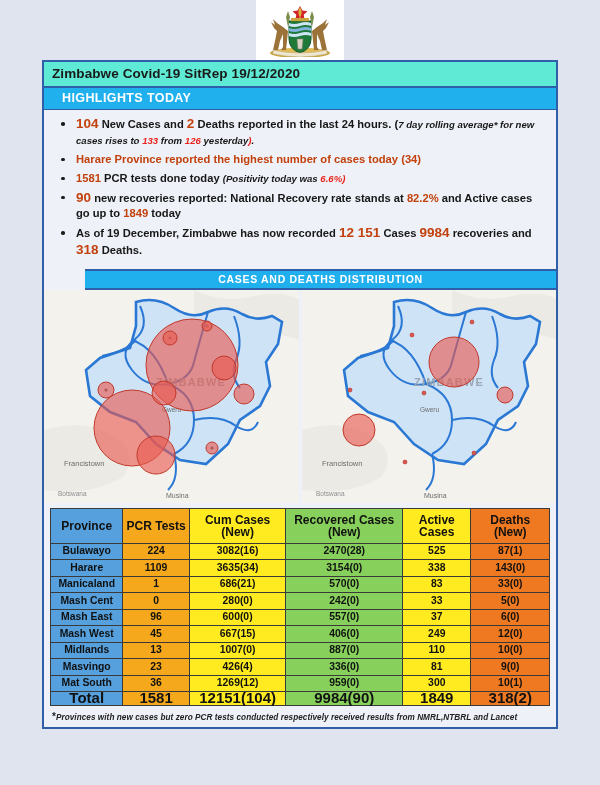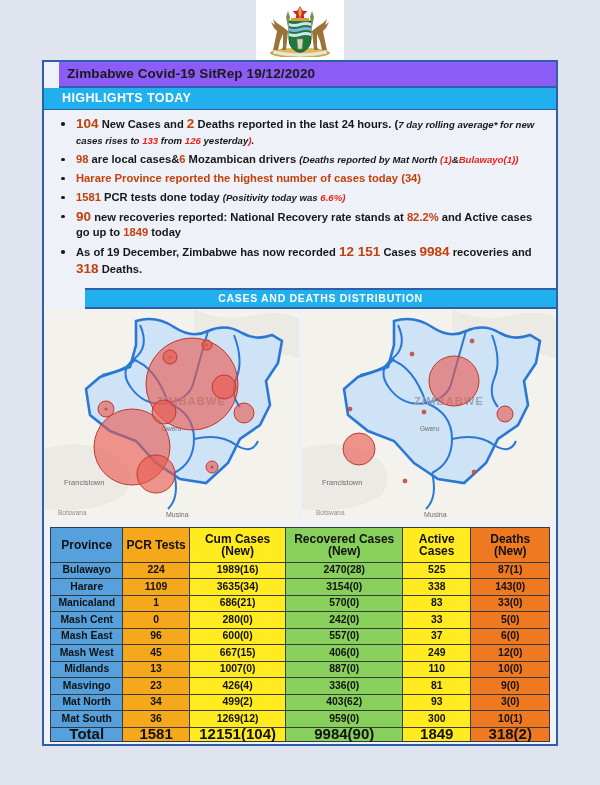--- a/index.html
+++ b/index.html
@@ -19,28 +19,27 @@
   }
 
   
   .card{
     position:absolute;left:42px;top:60px;width:516px;
     border:2px solid #2f5fa8;
     background:#eef1f8;
     box-sizing:border-box;
   }
   .title-bar{
-    background:#8b5cf6;
+    background:#5eead4;
     color:#1a1a1a;
     font-weight:bold;
     font-size:13.5px;
     padding:4px 12px 5px 8px;
     border-bottom:2px solid #2f5fa8;
     letter-spacing:.1px;
-    margin-left:15px;
   }
   .highlights-bar{
     background:#21b0ee;
     color:#ffffff;
     font-weight:bold;
     font-size:12.5px;
     padding:3px 8px 4px 18px;
     letter-spacing:.4px;
     border-bottom:1px solid #2f5fa8;
   }
@@ -163,21 +162,20 @@
   </div>
 
   <div class="card">
 
     <div class="title-bar">Zimbabwe Covid-19 SitRep 19/12/2020</div>
     <div class="highlights-bar">HIGHLIGHTS TODAY</div>
 
     <div class="bullets">
       <ul class="blist" id="bullet-list">
           <li><span class="red big">104</span><span> New Cases and </span><span class="red big">2</span><span> Deaths reported in the last 24 hours. (</span><span class="ital">7 day rolling average* for new cases rises to </span><span class="ital-red">133</span><span class="ital"> from </span><span class="ital-red">126</span><span class="ital"> yesterday</span><span class="ital-red">)</span><span class="ital">.</span></li>
-          <li><span class="red">98</span><span> are local cases&amp;</span><span class="red">6</span><span> Mozambican drivers </span><span class="ital">(Deaths reported by Mat North </span><span class="ital-red">(1)</span><span class="ital">&amp;</span><span class="ital-red">Bulawayo(1))</span></li>
           <li><span class="red">Harare Province reported the highest number of cases today (34)</span></li>
           <li><span class="red">1581</span><span> PCR tests done today </span><span class="ital">(Positivity today was </span><span class="ital-red">6.6%)</span></li>
           <li><span class="red big">90</span><span> new recoveries reported: National Recovery rate stands at </span><span class="red">82.2%</span><span> and Active cases go up to </span><span class="red">1849</span><span> today</span></li>
           <li><span>As of 19 December, Zimbabwe has now recorded </span><span class="red big">12 151</span><span> Cases </span><span class="red big">9984</span><span> recoveries and </span><span class="red big">318</span><span> Deaths.</span></li>
         </ul>
     </div>
 
     <div class="maps-bar">CASES AND DEATHS DISTRIBUTION</div>
 
     <div class="maps-row">
@@ -309,21 +307,21 @@
             <th class="c-dth">
               <span>Deaths</span><br>
               <span>(New)</span>
             </th>
           </tr>
         </thead>
         <tbody id="table-body">
             <tr>
               <td class="c-prov">Bulawayo</td>
               <td class="c-pcr">224</td>
-              <td class="c-cum">1989(16)</td>
+              <td class="c-cum">3082(16)</td>
               <td class="c-rec">2470(28)</td>
               <td class="c-act">525</td>
               <td class="c-dth">87(1)</td>
             </tr>
             <tr>
               <td class="c-prov">Harare</td>
               <td class="c-pcr">1109</td>
               <td class="c-cum">3635(34)</td>
               <td class="c-rec">3154(0)</td>
               <td class="c-act">338</td>
@@ -369,28 +367,20 @@
               <td class="c-act">110</td>
               <td class="c-dth">10(0)</td>
             </tr>
             <tr>
               <td class="c-prov">Masvingo</td>
               <td class="c-pcr">23</td>
               <td class="c-cum">426(4)</td>
               <td class="c-rec">336(0)</td>
               <td class="c-act">81</td>
               <td class="c-dth">9(0)</td>
-            </tr>
-            <tr>
-              <td class="c-prov">Mat North</td>
-              <td class="c-pcr">34</td>
-              <td class="c-cum">499(2)</td>
-              <td class="c-rec">403(62)</td>
-              <td class="c-act">93</td>
-              <td class="c-dth">3(0)</td>
             </tr>
             <tr>
               <td class="c-prov">Mat South</td>
               <td class="c-pcr">36</td>
               <td class="c-cum">1269(12)</td>
               <td class="c-rec">959(0)</td>
               <td class="c-act">300</td>
               <td class="c-dth">10(1)</td>
             </tr>
             <tr class="total">
@@ -398,15 +388,18 @@
               <td class="c-pcr">1581</td>
               <td class="c-cum">12151(104)</td>
               <td class="c-rec">9984(90)</td>
               <td class="c-act">1849</td>
               <td class="c-dth">318(2)</td>
             </tr>
           </tbody>
       </table>
     </div>
 
+    <div class="footnote">
+      <span class="star">*</span><span>Provinces  with new cases but zero  PCR tests conducted respectively received results from NMRL,NTBRL and Lancet</span>
+    </div>
 
   </div>
 </div>
 
 </body></html>

